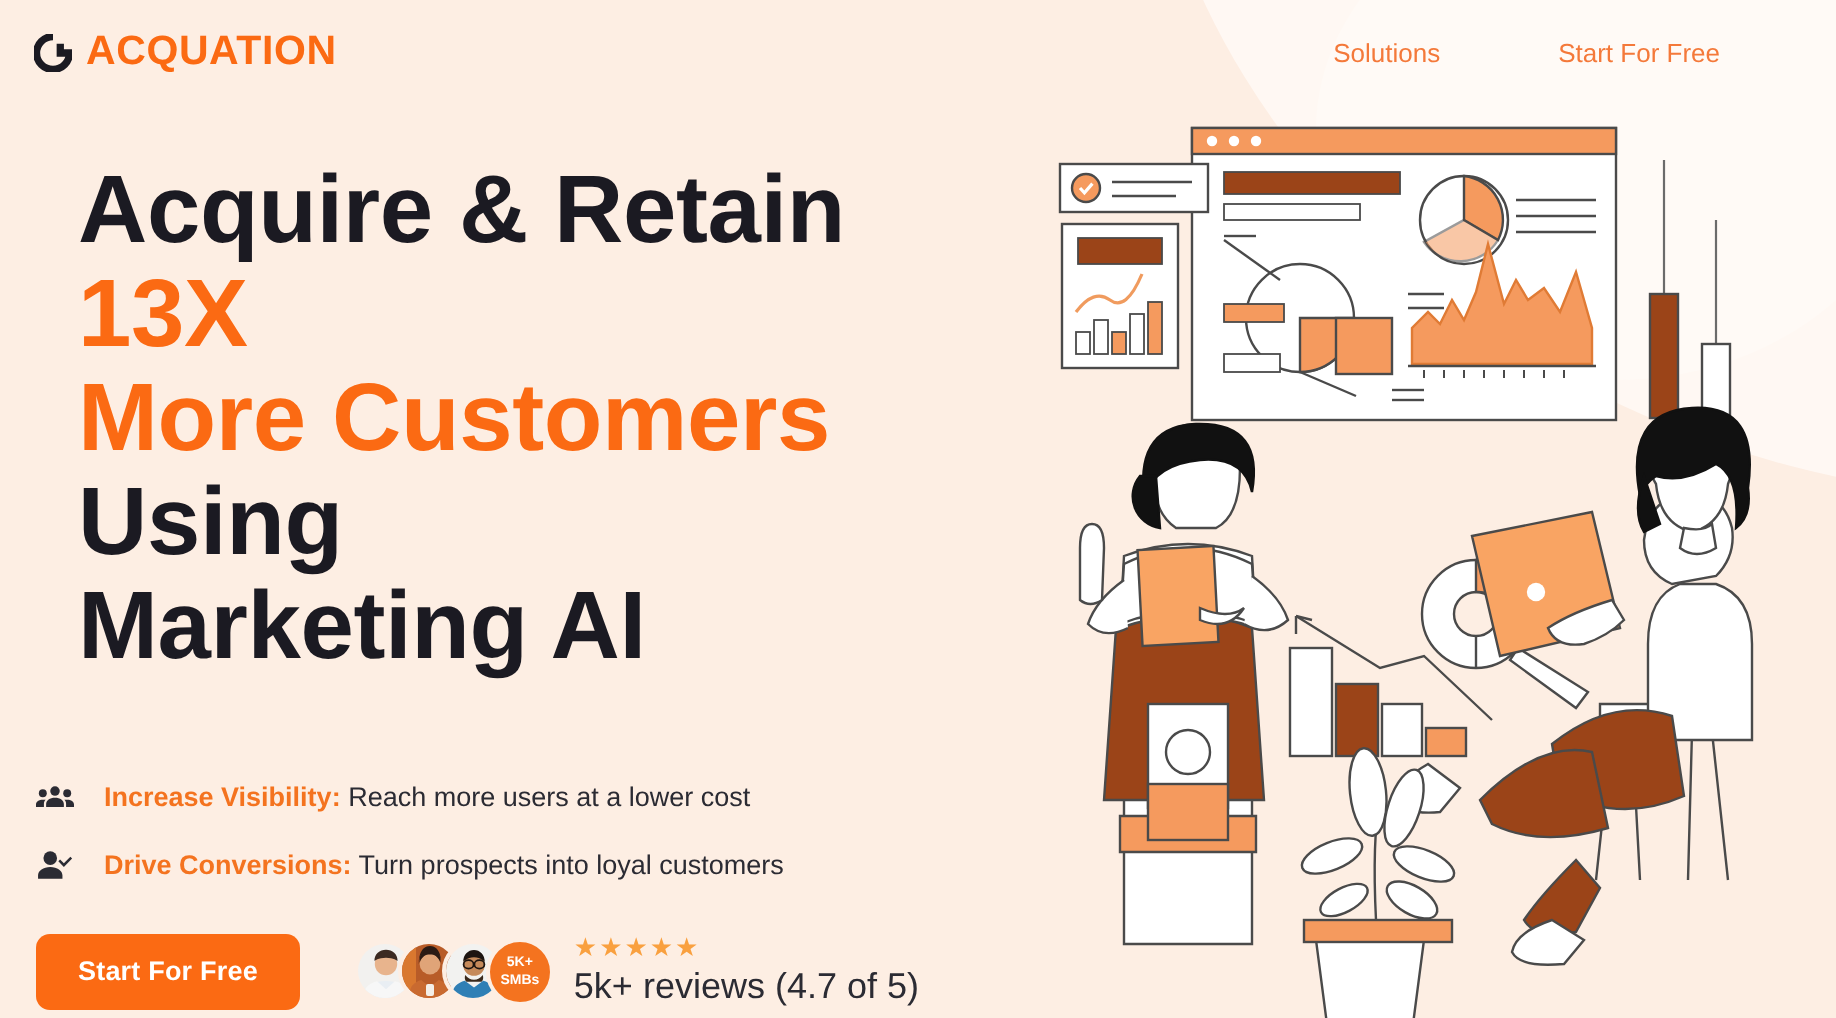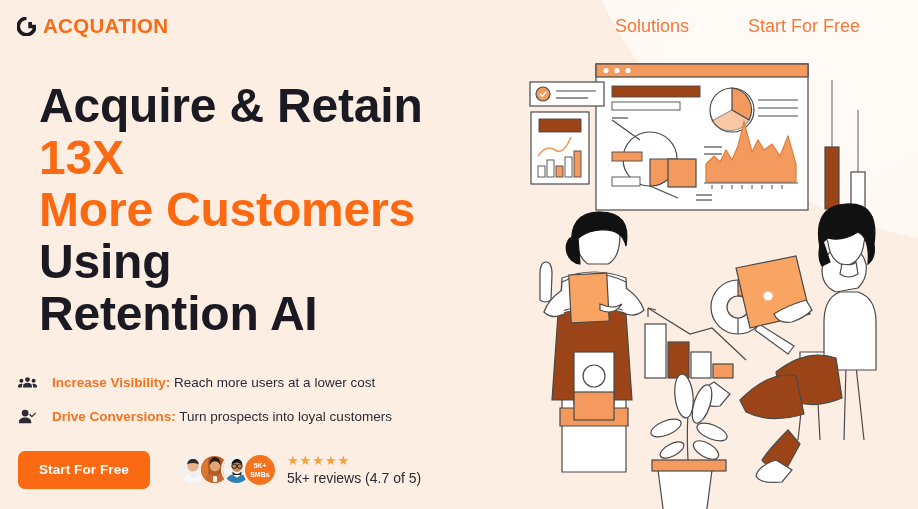--- a/index.html
+++ b/index.html
@@ -45,21 +45,21 @@
     position: relative;
   }
   .logo-text {
     font-size: 20.5px;
     font-weight: 700;
     letter-spacing: 0.3px;
     color: #fb6a13;
   }
   .nav { margin-left: auto; display: flex; align-items: center; gap: 59px; }
   .nav a {
-    font-size: 18px;
+    font-size: 13px;
     color: #f4793a;
     text-decoration: none;
     font-weight: 500;
   }
 
   
   .main {
     position: relative;
     z-index: 4;
     display: flex;
@@ -80,21 +80,21 @@
     line-height: 52px;
     font-weight: 700;
     color: #1b1a22;
     letter-spacing: -0.2px;
     max-width: 470px;
     margin-left: 21px;
   }
   h1 .accent { color: #fb6a13; }
 
   
-  .bullets { margin-top: 33px; }
+  .bullets { margin-top: 49px; }
   .bullet {
     display: flex;
     align-items: center;
     gap: 14px;
     margin-bottom: 13.5px;
     height: 20px;
   }
   .bullet .bico {
     width: 20px; height: 18px;
     display: flex; align-items: center; justify-content: flex-start;
@@ -147,21 +147,21 @@
     font-weight: 700;
     display: flex; flex-direction: column;
     align-items: center; justify-content: center;
     line-height: 9px;
     border: 2px solid #fdeee3;
     position: relative;
     z-index: 2;
   }
   .rev { display: flex; flex-direction: column; gap: 2px; }
   .stars { color: #f9a03f; font-size: 13px; letter-spacing: 1px; line-height: 14px; }
-  .rev-text { font-size: 14px; color: #2b2b33; }
+  .rev-text { font-size: 18px; color: #2b2b33; }
 
   
   .illus { position: absolute; inset: 0; }
 </style>
 </head>
 <body>
 
 <div class="bg-blob"></div>
 <div class="bg-blob2"></div>
 
@@ -180,21 +180,21 @@
   </nav>
 </header>
 
 <div class="main">
 
   <div class="left">
 
     <h1>
       <span>Acquire &amp; Retain </span><span class="accent">13X</span><br>
       <span class="accent">More Customers</span><span> Using</span><br>
-      <span>Retention AI</span>
+      <span>Marketing AI</span>
     </h1>
 
     <div class="bullets">
 
       <div class="bullet">
         <span class="bico">
           <svg width="19" height="15" viewBox="0 0 24 18" fill="#2b2b33">
             <circle cx="12" cy="4" r="3"></circle>
             <circle cx="4.3" cy="5.4" r="2.5"></circle>
             <circle cx="19.7" cy="5.4" r="2.5"></circle>

